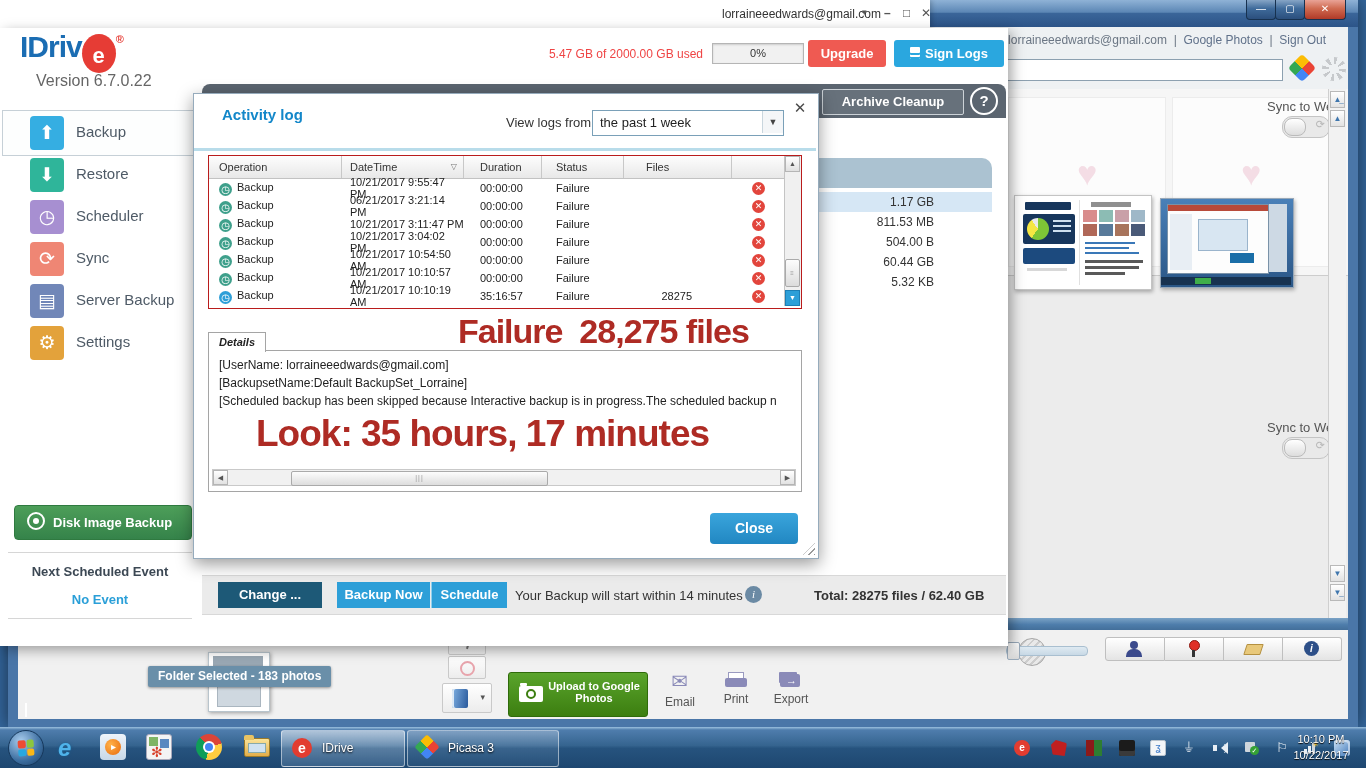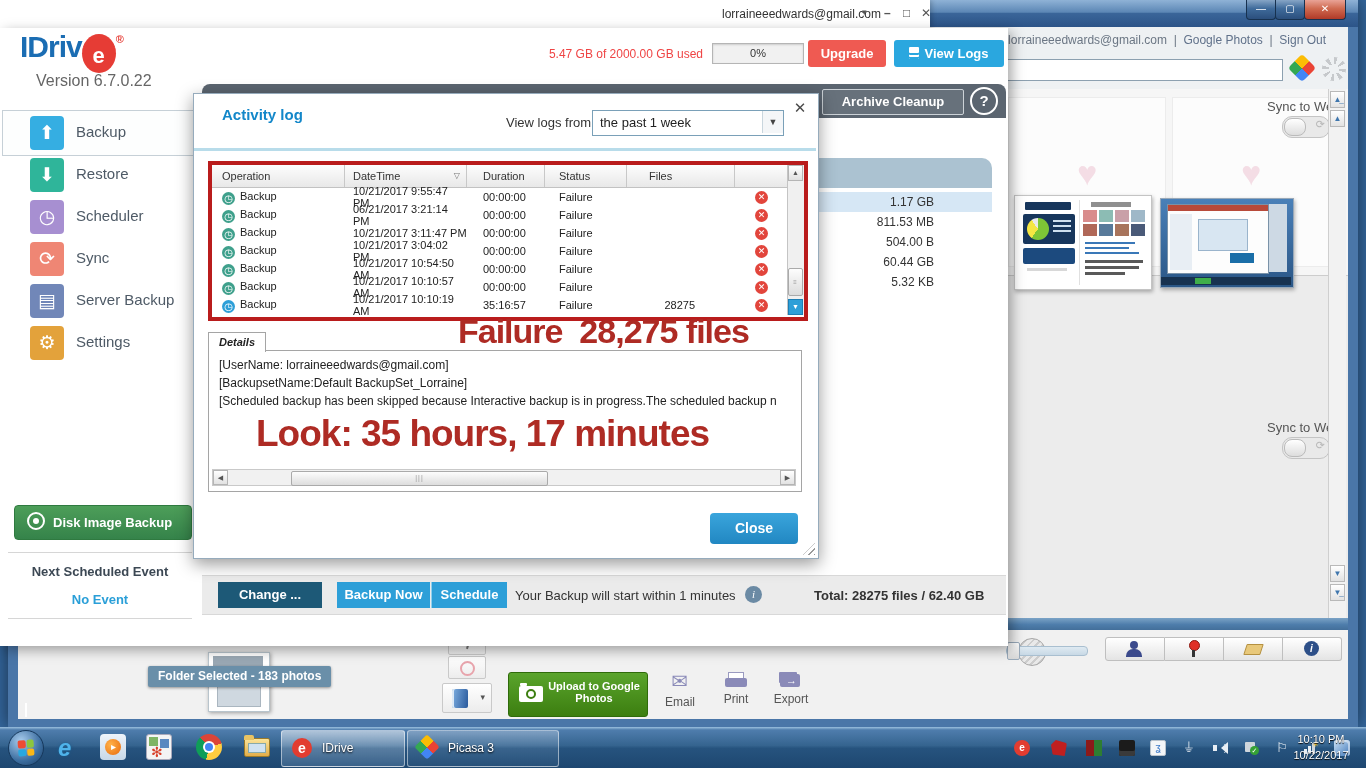--- a/index.html
+++ b/index.html
@@ -109,21 +109,21 @@
   #dialog{left:193px;top:93px;width:624px;height:464px;background:#fff;border:1px solid #96abbc;
     box-shadow:0 5px 16px rgba(0,0,0,.4);z-index:20}
   .dlg-title{left:28px;top:12px;font-size:15px;font-weight:bold;color:#1387c9}
   .dlg-x{left:597px;top:5px;width:18px;height:18px;color:#4a4a4a;font-size:15px;font-weight:bold;text-align:center;line-height:18px}
   .dlg-vlf{left:312px;top:21px;font-size:13px;color:#333}
   .dlg-dd{left:398px;top:16px;width:190px;height:24px;border:1px solid #7aa0b8;background:#fff}
   .dlg-dd .val{position:absolute;left:7px;top:4px;font-size:13px;color:#222}
   .dlg-dd .caret{position:absolute;right:0;top:0;width:20px;height:22px;border-left:1px solid #c9d6de;
     color:#444;font-size:9px;text-align:center;line-height:22px;background:#f4f6f8}
   .tealline{left:0;top:54px;width:622px;height:3px;background:#b8dcea}
-  .tbl{left:14px;top:67px;width:592px;height:152px;border:4px solid #b91c1c}
+  .tbl{left:14px;top:61px;width:592px;height:152px;border:1px solid #b91c1c}
   .thead{display:flex;height:22px;background:linear-gradient(#fdfdfd,#e8e8e8);border-bottom:1px solid #c2c2c2}
   .th{font-size:11px;color:#333;line-height:22px;border-right:1px solid #c8c8c8;box-sizing:border-box;position:relative}
   .trow{display:flex;height:18px;align-items:center;font-size:11px;color:#222}
   .td{box-sizing:border-box}
   .c0{width:133px;padding-left:10px}.c1{width:122px;padding-left:8px}.c2{width:78px;padding-left:16px}
   .c3{width:82px;padding-left:14px}.c4{width:108px;text-align:right;padding-right:40px}.c5{width:53px;text-align:center}
   .opicon{display:inline-block;width:13px;height:13px;border-radius:50%;color:#fff;font-size:10px;line-height:13px;
     text-align:center;margin-right:5px;vertical-align:-2px}
   .opicon.sched{background:#3fa08c}
   .opicon.inter{background:#2e9fd8}
@@ -342,21 +342,21 @@
 <div id="idv-body" class="ab">
 
   <div class="ab" style="left:20px;top:2px">
     <span class="brand">IDriv</span><span class="brand-lock">e</span><span class="brand-reg">®</span>
   </div>
   <span class="version ab" style="left:36px;top:44px">Version  6.7.0.22</span>
 
   <span class="storage ab">5.47 GB of 2000.00 GB used</span>
   <div class="sbar ab">0%</div>
   <div class="upgrade ab">Upgrade</div>
-  <div class="viewlogs ab"><span class="doc-ic"></span><span>View Logs</span></div>
+  <div class="viewlogs ab"><span class="doc-ic"></span><span>Sign Logs</span></div>
 
   <div class="darkbar ab">
     <span class="darkbar-title ab">Select files / folders for backup</span>
     <div class="archive ab">Archive Cleanup</div>
     <div class="helpq ab">?</div>
   </div>
 
   <div class="nav-sel ab"></div>
   <div class="nav-item ab" style="top:84px">
     <span class="nav-ic" style="background:#35aee2">⬆</span>
@@ -405,21 +405,21 @@
       <span class="sz">60.44 GB</span>
     </div>
   <div class="frow ab" style="top:244px">
       <span class="sz">5.32 KB</span>
     </div>
 
   <div class="bbar ab">
     <div class="btn-change ab">Change ...</div>
     <div class="btn-bnow ab">Backup Now</div>
     <div class="btn-sched ab">Schedule</div>
-    <span class="bstatus ab">Your Backup will start within 1 minutes</span>
+    <span class="bstatus ab">Your Backup will start within 14 minutes</span>
     <span class="info-ic ab">i</span>
     <span class="btotal ab">Total: 28275 files / 62.40 GB</span>
   </div>
 </div>
 
 <div id="dialog" class="ab">
   <span class="dlg-title ab">Activity log</span>
   <span class="dlg-x ab">✕</span>
   <span class="dlg-vlf ab">View logs from</span>
   <div class="dlg-dd ab">

